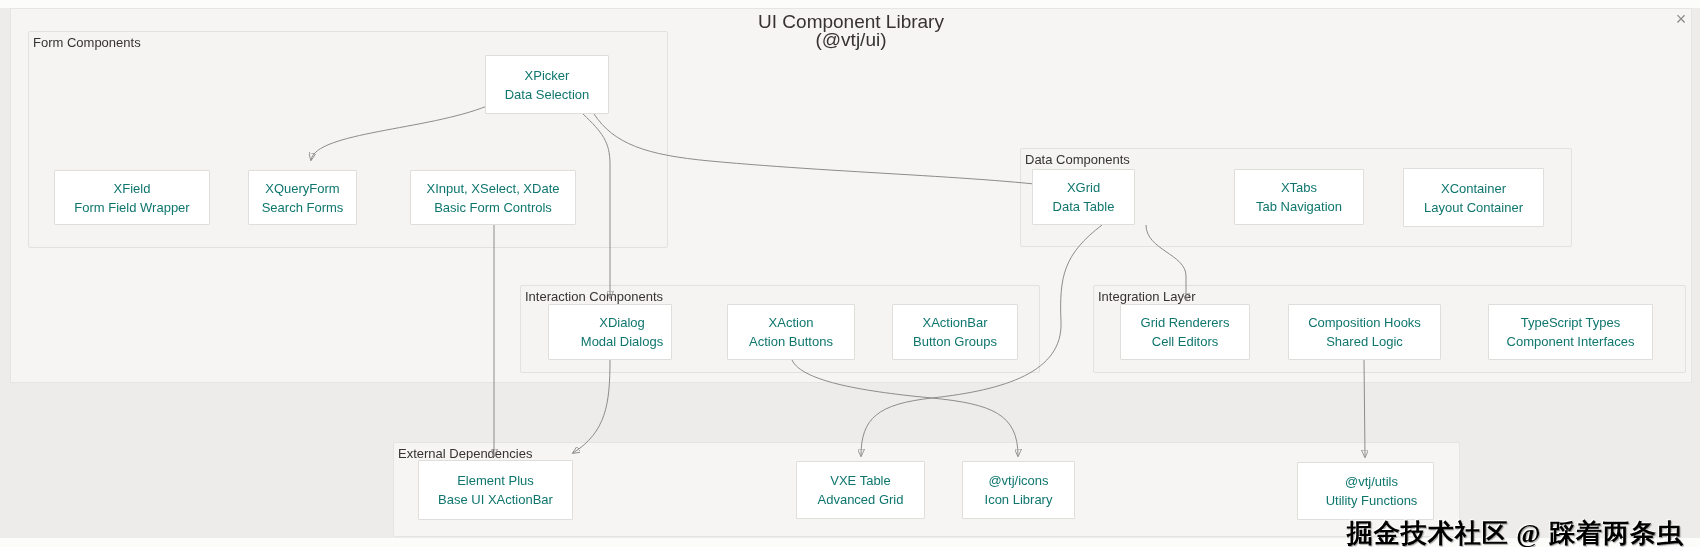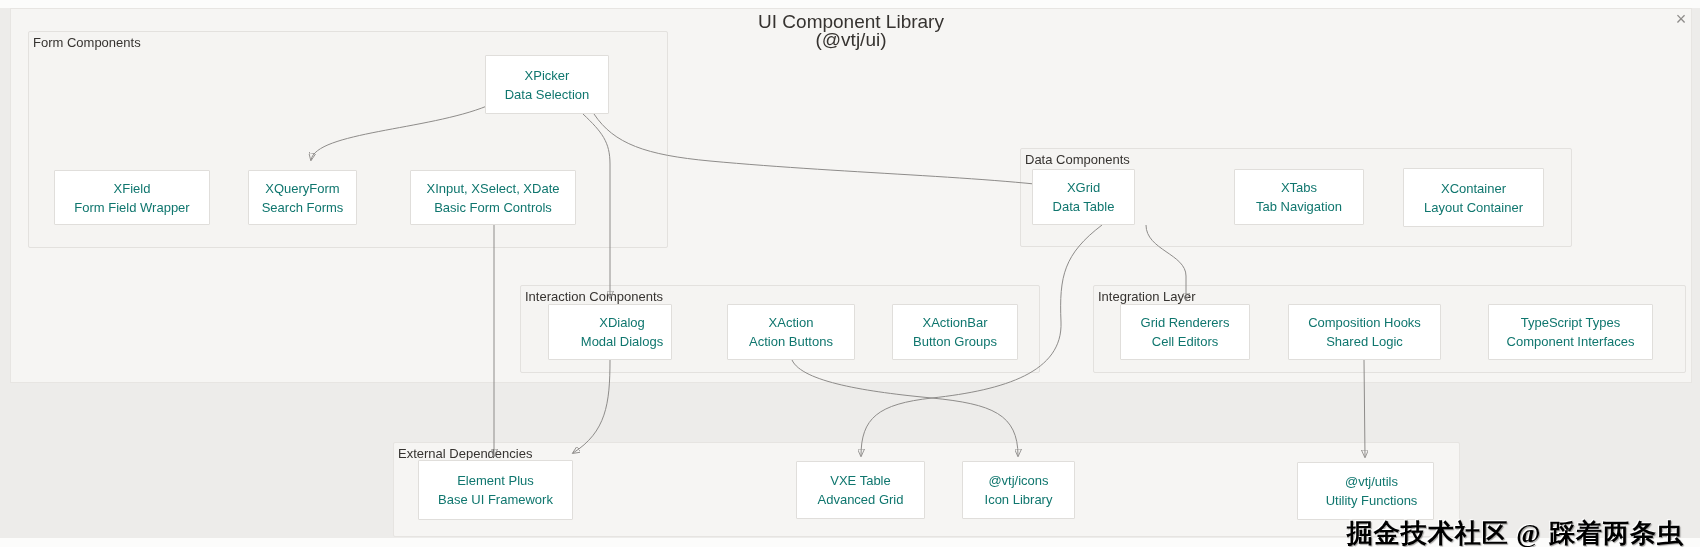--- a/index.html
+++ b/index.html
@@ -173,21 +173,21 @@
     <div>Composition Hooks</div>
     <div>Shared Logic</div>
   </div>
   <div class="node" id="n-tstypes">
     <div>TypeScript Types</div>
     <div>Component Interfaces</div>
   </div>
 
   <div class="node" id="n-elementplus">
     <div>Element Plus</div>
-    <div>Base UI Framework</div>
+    <div>Base UI XActionBar</div>
   </div>
   <div class="node" id="n-vxetable">
     <div>VXE Table</div>
     <div>Advanced Grid</div>
   </div>
   <div class="node" id="n-vtjicons">
     <div>@vtj/icons</div>
     <div>Icon Library</div>
   </div>
   <div class="node" id="n-vtjutils">

